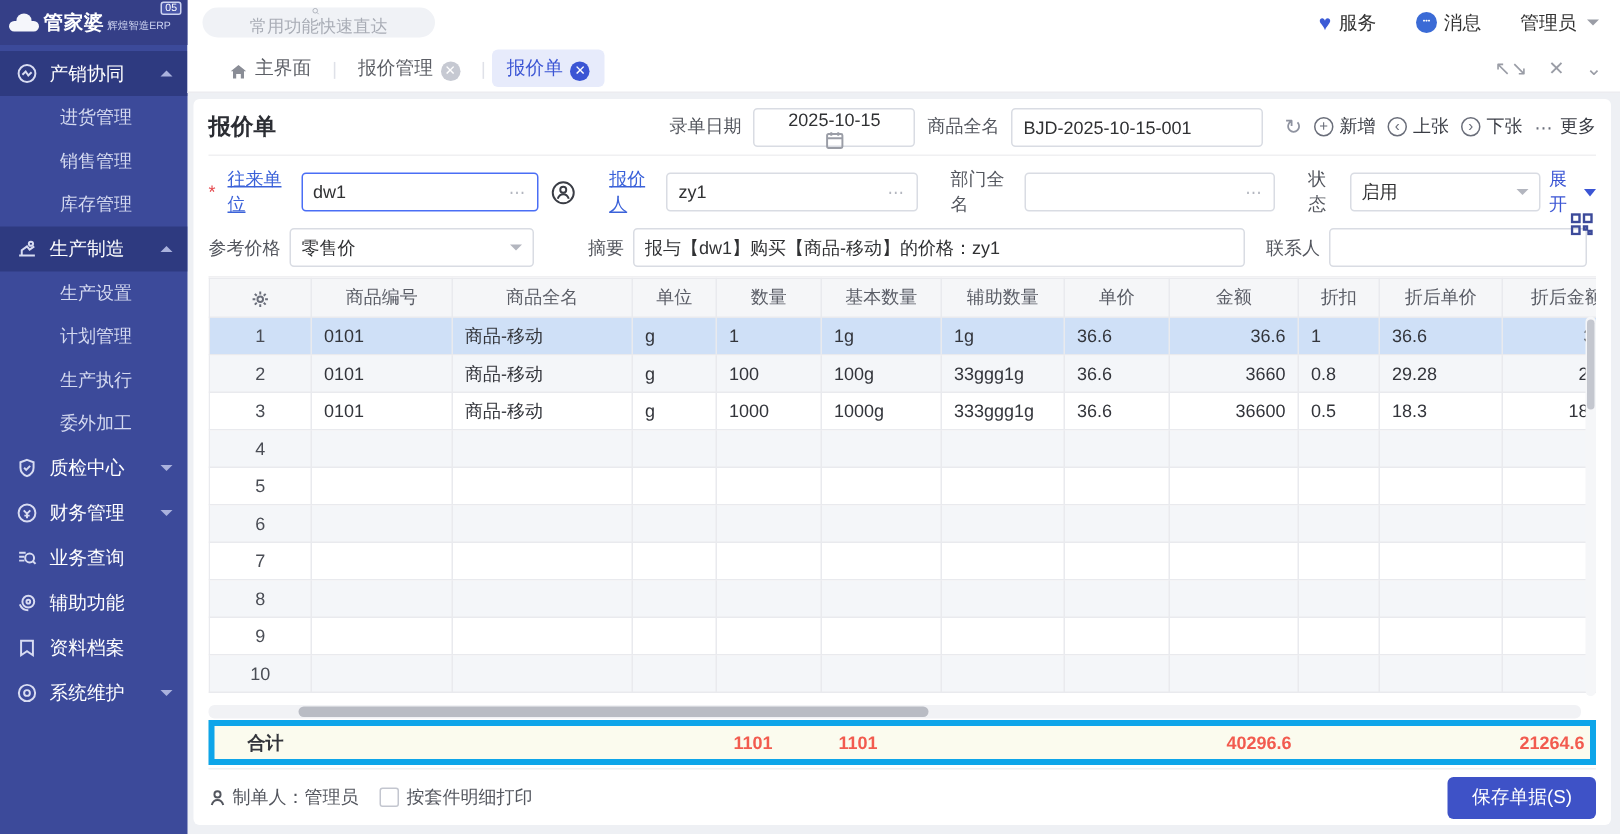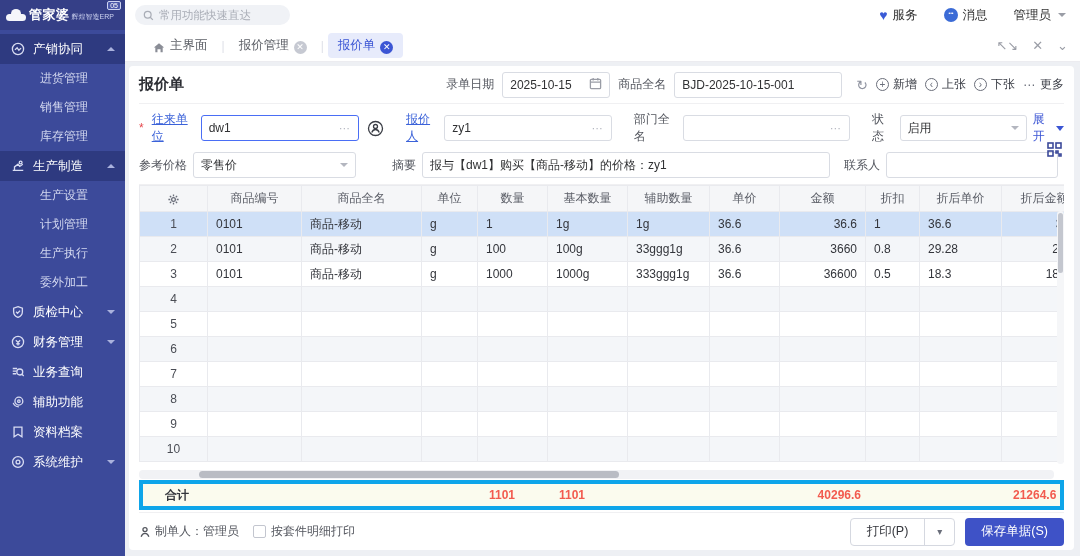--- a/index.html
+++ b/index.html
@@ -21,21 +21,21 @@
   .m-ico { width:16px; height:16px; margin-right:7px; display:flex; align-items:center; justify-content:center; }
   .m-ico svg { width:14px; height:14px; stroke:#d8dcf2; fill:none; stroke-width:1.5; }
   .m-caret { margin-left:auto; width:0; height:0; border-left:4px solid transparent; border-right:4px solid transparent; }
   .caret-up { border-bottom:4px solid #aab2dd; }
   .caret-down { border-top:4px solid #aab2dd; }
   .m-sub { height:29px; display:flex; align-items:center; padding-left:40px; font-size:12px; color:#d4d9f0; cursor:pointer; }
 
   
   .main { flex:1; display:flex; flex-direction:column; min-width:0; }
   .topbar { height:30px; background:#fff; display:flex; align-items:center; padding:0 14px 0 10px; }
-  .search-box { width:155px; height:20px; background:#f0f2f6; border-radius:11px; display:flex; align-items:center; padding:0 8px; color:#a9adb6; }
+  .search-box { width:155px; height:20px; background:#f0f2f6; border-radius:11px; display:flex; align-items:center; padding:0 8px; color:#a9adb6;flex-direction:column; }
   .search-box svg { width:11px; height:11px; stroke:#a9adb6; fill:none; stroke-width:1.6; margin-right:5px; }
   .search-ph { font-size:11.5px; }
   .top-right { margin-left:auto; display:flex; align-items:center; gap:26px; }
   .top-item { display:flex; align-items:center; gap:5px; font-size:12.5px; color:#333; cursor:pointer; }
   .heart { color:#3b5bd6; font-size:14px; }
   .msg-ico { width:14px; height:14px; background:#3b6bd6; border-radius:50%; position:relative; }
   .msg-ico:after { content:"•••"; position:absolute; top:1px; left:50%; transform:translateX(-50%) scale(0.6); color:#fff; font-size:8px; letter-spacing:0; }
   .user-caret { width:0;height:0;border-left:4px solid transparent;border-right:4px solid transparent;border-top:4px solid #9a9da6; margin-left:2px;}
 
   .tabbar { height:32px; background:#fff; border-bottom:1px solid #ececf0; display:flex; align-items:center; padding:0 12px 0 18px; gap:4px; }
@@ -49,21 +49,21 @@
   .tab-right span { cursor:pointer; }
 
   
   .content { flex:1; padding:4px 6px 6px 4px; min-height:0; }
   .card { background:#fff; border-radius:4px; height:100%; display:flex; flex-direction:column; padding:0 10px; }
   .card-head { height:38px; display:flex; align-items:center; border-bottom:1px solid #f0f0f2; }
   .doc-title { font-size:15px; font-weight:bold; color:#2b2d33; }
   .head-right { margin-left:auto; display:flex; align-items:center; gap:8px; }
   .fld-label { color:#53565e; font-size:12px; }
   .inp { border:1px solid #d9dce3; border-radius:3px; height:26px; display:flex; align-items:center; padding:0 7px; background:#fff; color:#303133; }
-  .inp.date { width:108px; justify-content:space-between; }
+  .inp.date { width:108px; justify-content:space-between;flex-direction:column; }
   .inp.docno { width:168px; }
   .cal-ico svg { width:13px; height:13px; stroke:#9a9da6; fill:none; stroke-width:1.4; }
   .ico-refresh { color:#8f93a0; font-size:14px; cursor:pointer; margin-left:6px; }
   .head-act { display:flex; align-items:center; gap:4px; color:#3a3d45; font-size:12px; cursor:pointer; }
   .circ { width:13px; height:13px; border:1px solid #6a6e7a; border-radius:50%; font-size:10px; line-height:11px; text-align:center; color:#6a6e7a; }
   .more-dots { color:#6a6e7a; letter-spacing:1px; }
 
   
   .form-rows { padding:7px 0 6px 0; border-bottom:1px solid #f0f0f2; display:flex; flex-direction:column; gap:7px; position:relative; }
   .frow { display:flex; align-items:center; gap:6px; }
@@ -585,24 +585,20 @@
                 <circle cx="7" cy="4.2" r="2.4"></circle>
                 <path d="M2.5 12.5c0.8-2.8 2.6-4 4.5-4s3.7 1.2 4.5 4"></path>
               </svg>
             <span>制单人：管理员</span>
           </div>
           <div class="chk-wrap">
             <span class="chk"></span>
             <span>按套件明细打印</span>
           </div>
           <div class="foot-right">
-            <div class="btn-print">
-              <span class="p-main">打印(P)</span>
-              <span class="p-drop">▾</span>
-            </div>
             <button class="btn-save">保存单据(S)</button>
           </div>
         </div>
 
       </div>
     </div>
   </div>
 </div>
 
 </body></html>

